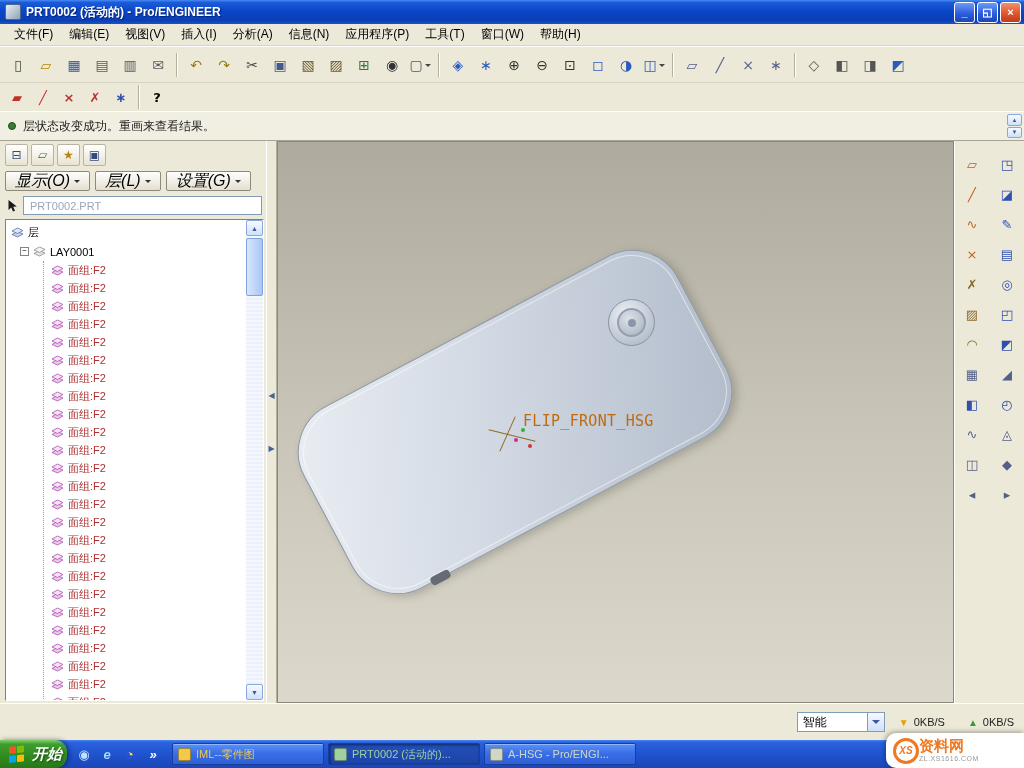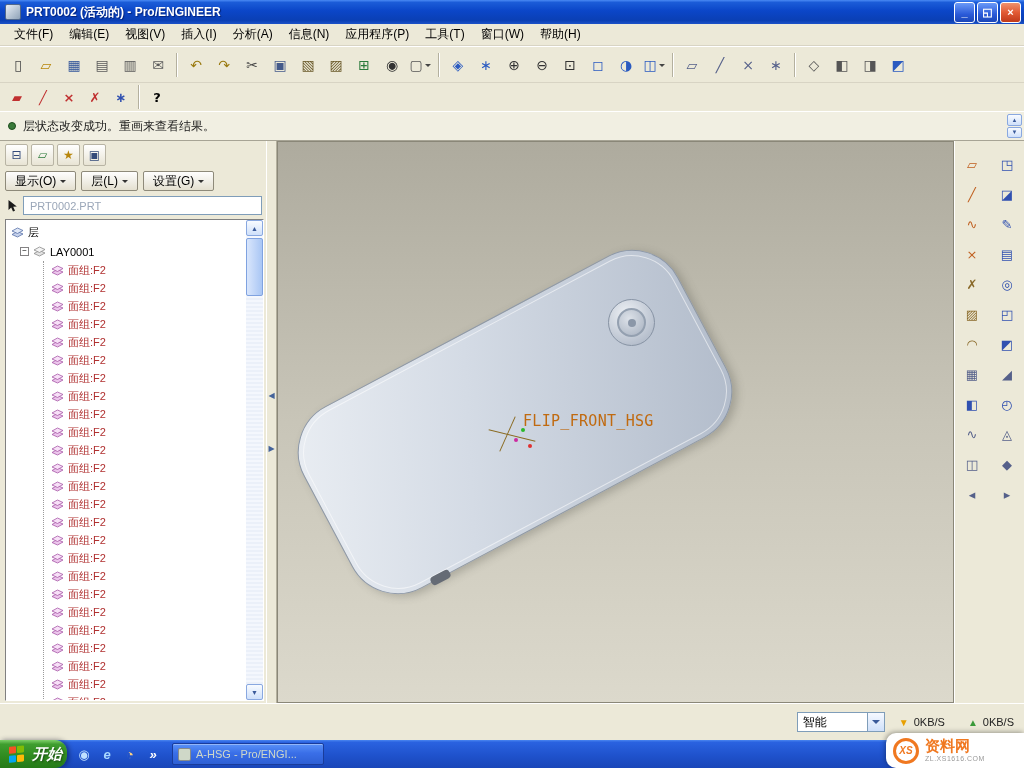--- a/index.html
+++ b/index.html
@@ -39,21 +39,21 @@
 
   
   .main{flex:1;display:flex;min-height:0;}
 
   
   .navigator{flex:0 0 266px;background:#ece9d8;display:flex;flex-direction:column;padding:3px 2px 2px 5px;min-height:0;}
   .nav-toolbar{display:flex;gap:3px;padding:0 0 4px;}
   .nav-tbtn{width:23px;height:22px;border:1px solid #b8b4a4;border-radius:2px;background:linear-gradient(#ffffff,#e8e4d4);display:flex;align-items:center;justify-content:center;padding:0;}
   .nav-tbtn .glyph{font-size:12px;}
   .nav-btnrow{display:flex;gap:5px;padding:1px 0 5px;}
-  .nav-btn{height:20px;padding:0 9px;border:1px solid #8e8a7a;border-radius:2px;background:linear-gradient(#fefefe,#e4e0d0);font-size:12px;display:flex;align-items:center;gap:4px;font-family:inherit;}
+  .nav-btn{height:20px;padding:0 9px;border:1px solid #8e8a7a;border-radius:2px;background:linear-gradient(#fefefe,#e4e0d0);font-size:16px;display:flex;align-items:center;gap:4px;font-family:inherit;font-style:italic;}
   .nav-btn::after{content:"";border:3px solid transparent;border-top-color:#333;margin-top:3px;}
   .nav-selector{display:flex;align-items:center;gap:5px;padding:0 2px 4px 2px;}
   .cursor-ic{flex:0 0 11px;}
   .sel-field{flex:1;height:19px;background:#fff;border:1px solid #7f9db9;color:#9aa6b8;display:flex;align-items:center;padding:0 6px;font-size:11px;}
   .tree{flex:1;background:#fff;border:1px solid;border-color:#808080 #fff #fff #808080;position:relative;overflow:hidden;padding:3px 0 0 5px;font-size:11px;min-height:0;}
   .tree-row{display:flex;align-items:center;gap:4px;height:19px;}
   .tree-row.lay{margin-left:9px;}
   .expander{width:9px;height:9px;border:1px solid #848284;background:#fff;display:flex;align-items:center;justify-content:center;font-size:8px;line-height:1;color:#000;}
   .expander i{font-style:normal;margin-top:-1px;}
   .tree-items{margin-left:32px;border-left:1px dotted #9a9a9a;}
@@ -110,21 +110,21 @@
   .flag i:nth-child(4){background:#ffba08;}
   .quick{display:flex;align-items:center;gap:5px;padding:0 8px;}
   .ql{width:18px;height:18px;display:flex;align-items:center;justify-content:center;font-size:13px;font-weight:bold;font-style:italic;}
   .tasks{display:flex;gap:4px;flex:1;padding:0 2px;overflow:hidden;}
   .task{width:152px;height:22px;border-radius:2px;background:linear-gradient(180deg,#5a92f8,#3a6fe8 45%,#2e5fd4);border:1px solid #1a3c9a;box-shadow:inset 0 1px 0 rgba(255,255,255,.35);display:flex;align-items:center;gap:5px;padding:0 5px;color:#fff;font-size:11px;white-space:nowrap;overflow:hidden;flex:0 0 152px;}
   .task.active{background:linear-gradient(180deg,#2450b8,#1c44a8);box-shadow:inset 1px 1px 3px rgba(0,0,30,.55);}
   .ticon{width:13px;height:13px;border-radius:2px;background:var(--icon-color,#ccc);flex:0 0 13px;border:1px solid rgba(0,0,30,.35);}
   .tlabel{overflow:hidden;text-overflow:ellipsis;}
 
   
-  .watermark{position:absolute;right:0;bottom:0;height:35px;width:138px;background:#fff;border-radius:10px 0 0 10px;display:flex;align-items:center;gap:6px;padding:0 7px;box-shadow:-1px -1px 5px rgba(0,0,0,.35);z-index:20;}
+  .watermark{position:absolute;right:0;bottom:0;height:35px;width:138px;background:#fff;border-radius:10px 0 0 10px;display:flex;align-items:center;gap:0;padding:0 7px;box-shadow:-1px -1px 5px rgba(0,0,0,.35);z-index:20;}
   .wm-logo{width:26px;height:26px;border-radius:50%;border:3px solid #f07820;color:#f07820;font-weight:bold;font-style:italic;font-size:10px;display:flex;align-items:center;justify-content:center;flex:0 0 26px;}
   .wm-text{display:flex;flex-direction:column;line-height:1.1;}
   .wm-title{color:#f07820;font-weight:bold;font-size:15px;}
   .wm-sub{color:#999;font-size:7px;letter-spacing:.5px;}
 </style>
 </head>
 <body>
 
 <div class="screen" data-name="application-window">
 
@@ -693,22 +693,30 @@
         </span>
         <span class="ql" data-name="media-player-icon" style="color: rgb(255, 210, 127); --icon-color: #ffd27f;">
           <span>◔</span>
         </span>
         <span class="ql" data-name="overflow-chevron-icon" style="color: rgb(255, 255, 255); --icon-color: #ffffff;">
           <span>»</span>
         </span>
       </div>
     <div class="tasks" data-name="task-buttons">
 
-
-
+        <button class="task" data-name="taskbar-task-iml-folder" style="color: rgb(243, 201, 72); --icon-color: #f3c948;">
+          <span class="ticon" data-name="task-icon"></span>
+          <span class="tlabel">IML--零件图</span>
+        </button>
+
+
+        <button class="task active" data-name="taskbar-task-prt0002" style="color: rgb(159, 208, 159); --icon-color: #9fd09f;">
+          <span class="ticon" data-name="task-icon"></span>
+          <span class="tlabel">PRT0002 (活动的)...</span>
+        </button>
 
         <button class="task" data-name="taskbar-task-ahsg" style="color: rgb(207, 216, 200); --icon-color: #cfd8c8;">
           <span class="ticon" data-name="task-icon"></span>
           <span class="tlabel">A-HSG - Pro/ENGI...</span>
         </button>
       </div>
   </div>
 
   <div class="watermark" data-name="watermark-badge">
     <span class="wm-logo" data-name="watermark-logo">XS</span>

